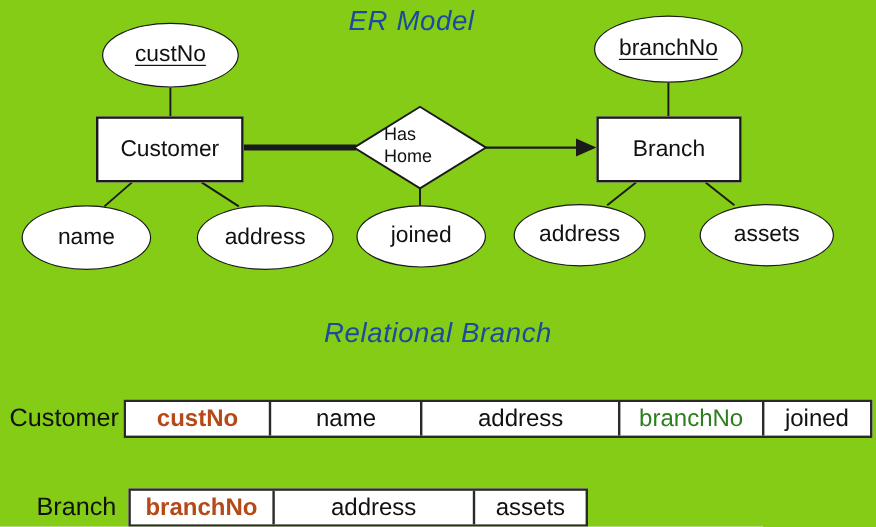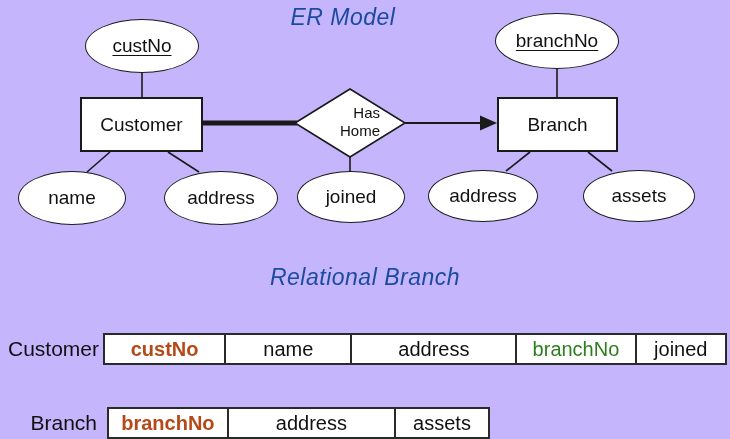--- a/index.html
+++ b/index.html
@@ -3,21 +3,21 @@
 <meta charset="utf-8">
 <style>
   * { margin: 0; padding: 0; box-sizing: border-box; }
   html, body { background: #ffffff; }
   body { font-family: "Liberation Sans", sans-serif; color: #111111; }
 
   .canvas {
     position: relative;
     width: 730px;
     height: 439px;
-    background: #c4b5fd;
+    background: #84cc16;
     overflow: hidden;
   }
 
   svg.lines-layer {
     position: absolute;
     left: 0; top: 0;
     width: 730px; height: 439px;
     pointer-events: none;
   }
 
@@ -61,21 +61,21 @@
     align-items: center;
     justify-content: center;
     font-size: 19px;
   }
   .box-customer { left:  80px; top: 97px; width: 123px; height: 55px; }
   .box-branch   { left: 497px; top: 97px; width: 121px; height: 55px; }
 
   .diamond-label {
     position: absolute;
     left: 320px; top: 104px; width: 60px;
-    text-align: right;
+    text-align: left;
     font-size: 15px;
     line-height: 1.2;
   }
 
   .rel-row-label {
     position: absolute;
     text-align: right;
     font-size: 21px;
   }
   .lbl-customer { left: 0px;  top: 333px; width: 99px;  line-height: 32px; }

